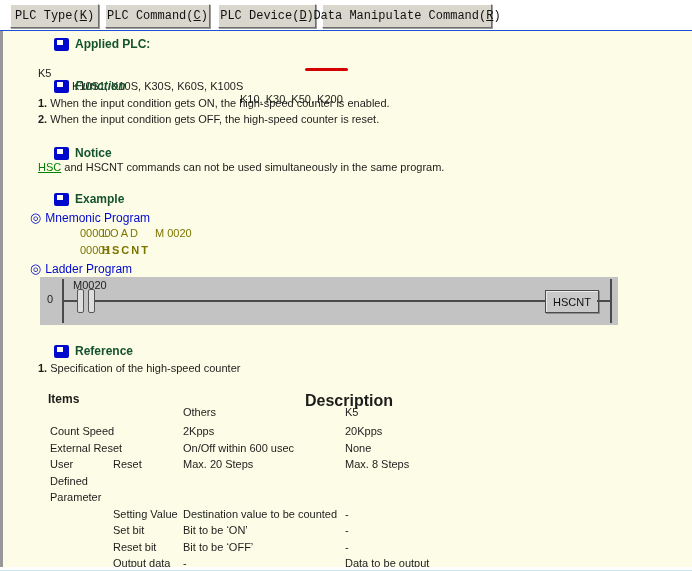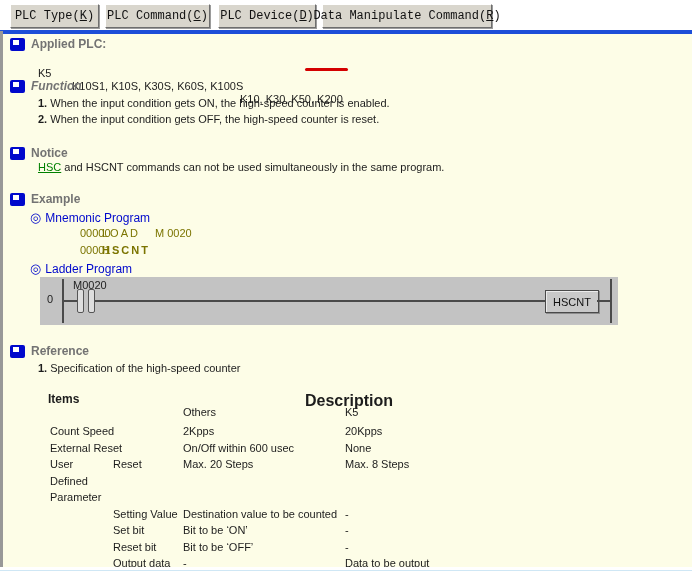--- a/index.html
+++ b/index.html
@@ -1,29 +1,29 @@
 <!DOCTYPE html>
 <html><head>
 <meta charset="utf-8">
 <style>
   html,body{margin:0;padding:0;}
   #screen{position:relative;width:692px;height:571px;background:#fdfde7;overflow:hidden;
           font-family:"Liberation Sans",sans-serif;font-size:11px;color:#1c1c1c;}
   
-  .topbar{position:absolute;left:0;top:0;width:692px;height:30px;background:#ffffff;border-bottom:4px solid #1d4ed8;}
+  .topbar{position:absolute;left:0;top:0;width:692px;height:30px;background:#ffffff;border-bottom:1px solid #1d4ed8;}
   .btn{position:absolute;top:4px;height:22px;background:#d9d6cd;
        border:1px solid;border-color:#ffffff #6e6e6e #6e6e6e #ffffff;
        box-shadow:1px 1px 0 #9b9b9b;
        font-family:"Liberation Mono",monospace;font-size:12px;color:#111;
        display:flex;align-items:center;justify-content:center;white-space:pre;cursor:default;}
   .hk{text-decoration:underline;}
   .leftstrip{position:absolute;left:0;top:31px;width:3px;height:537px;background:#989898;}
   .bottomstrip{position:absolute;left:0;bottom:0;width:692px;height:3px;background:#ffffff;border-bottom:1px solid #cfe7f5;}
   
-  .sechdr{position:absolute;display:flex;align-items:center;gap:6px;color:#737373;font-weight:bold;font-size:12px;}
+  .sechdr{position:absolute;display:flex;align-items:center;gap:6px;color:#14532d;font-weight:bold;font-size:12px;margin-left:44px;}
   .secicon{width:15px;height:13px;background:#0008cc;border-radius:2px;position:relative;flex:none;}
   .secicon::after{content:"";position:absolute;left:3px;top:2px;width:6px;height:5px;background:#ffffff;}
   .txt{position:absolute;white-space:pre;line-height:13px;}
   .num{font-weight:bold;}
   .bullet{position:absolute;color:#0008cc;font-size:12px;white-space:pre;}
   .ring::before{content:"\25CE";font-size:13px;margin-right:4px;}
   .link{color:#008000;text-decoration:underline;cursor:pointer;}
   .redline{position:absolute;left:305px;top:68px;width:43px;height:3px;background:#d40000;border-radius:2px;}
   
   .codeline{position:absolute;left:0;width:100%;height:13px;color:#7b7400;}

